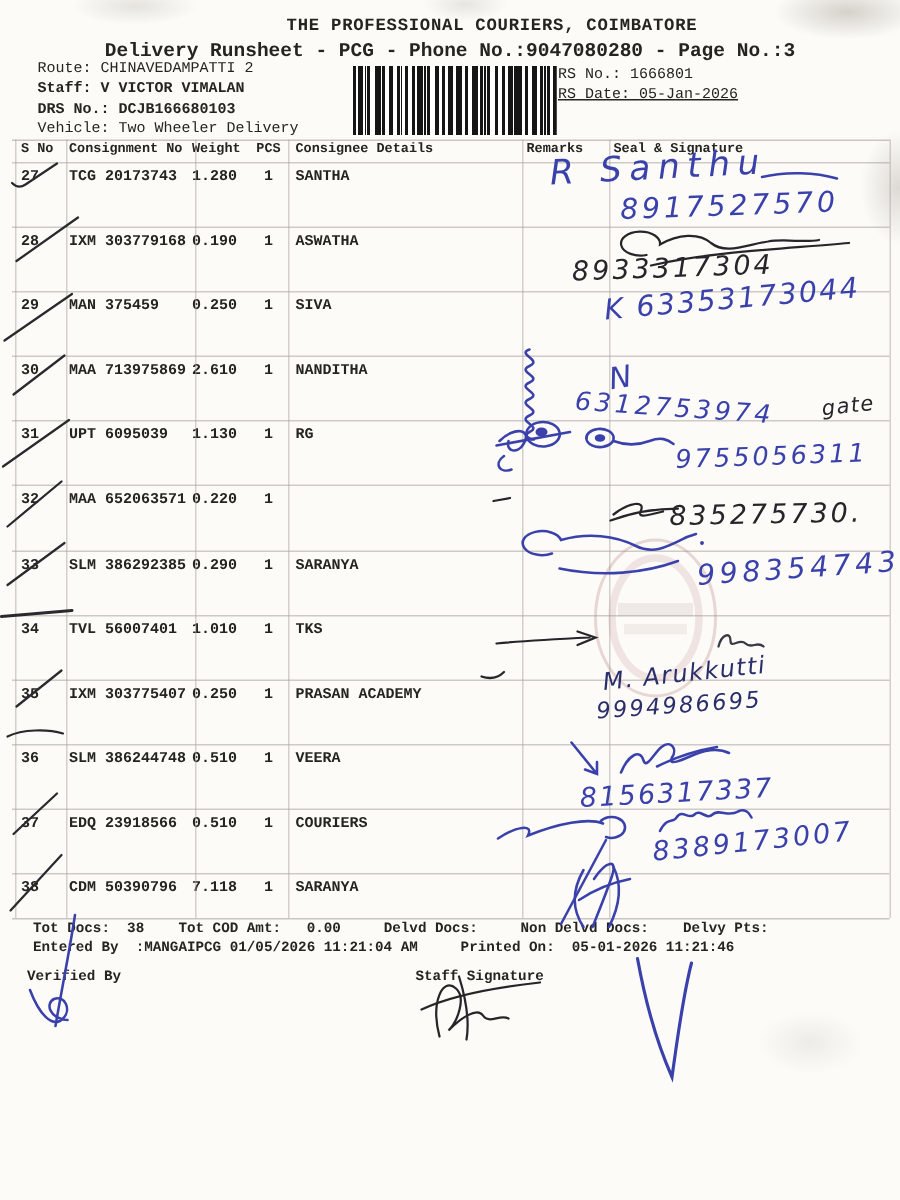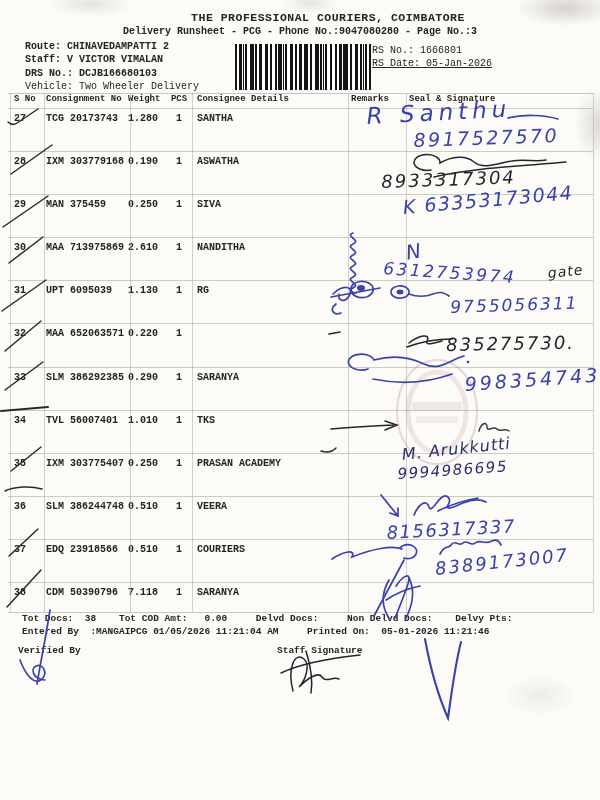--- a/index.html
+++ b/index.html
@@ -8,21 +8,21 @@
     background:
       radial-gradient(70px 26px at 565px 8px, rgba(150,142,130,.38), transparent 70%),
       radial-gradient(36px 55px at 599px 125px, rgba(150,142,130,.30), transparent 70%),
       radial-gradient(60px 18px at 90px 4px, rgba(150,142,130,.22), transparent 70%),
       radial-gradient(40px 16px at 310px 3px, rgba(150,142,130,.20), transparent 70%),
       radial-gradient(50px 30px at 540px 695px, rgba(150,142,130,.14), transparent 70%),
       #fcfbf8;}
   .abs{position:absolute;}
   .b{font-weight:bold;}
   .title{top:11px;left:0;width:600px;text-align:center;font-size:11.5px;font-weight:bold;letter-spacing:.5px;padding-left:28px;}
-  .subtitle{top:26px;left:0;width:600px;text-align:center;font-size:10px;font-weight:bold;}
+  .subtitle{top:26px;left:0;width:600px;text-align:center;font-size:13px;font-weight:bold;}
   .meta{font-size:10px;white-space:nowrap;}
   .barcode{left:235px;top:44px;width:136px;height:46px;
     background:
       repeating-linear-gradient(90deg,#151515 0 2px,transparent 2px 5px),
       repeating-linear-gradient(90deg,#151515 0 1px,transparent 1px 8px),
       repeating-linear-gradient(90deg,transparent 0 4px,#151515 4px 6px,transparent 6px 13px);
     background-color:#fff;}
   
   .tbl{left:8px;top:93px;width:585px;}
   .thead{display:flex;height:14px;border-top:1px solid rgba(160,155,148,.55);font-size:9px;font-weight:bold;}
@@ -46,21 +46,21 @@
   .ink{position:absolute;left:0;top:0;z-index:5;pointer-events:none;}
 </style>
 </head>
 <body>
 
 <div class="page">
 
   <div class="abs title">THE PROFESSIONAL COURIERS, COIMBATORE</div>
   <div class="abs subtitle">Delivery Runsheet - PCG - Phone No.:9047080280 - Page No.:3</div>
 
-  <div class="abs meta" style="left:25px;top:41px;font-weight:bold;">
+  <div class="abs meta" style="left:25px;top:41px;">
     <span>Route:</span>
     <span>CHINAVEDAMPATTI 2</span>
   </div>
   <div class="abs meta b" style="left:25px;top:54px;">
     <span>Staff:</span>
     <span>V VICTOR VIMALAN</span>
   </div>
   <div class="abs meta b" style="left:25px;top:68px;">
     <span>DRS No.:</span>
     <span>DCJB166680103</span>

